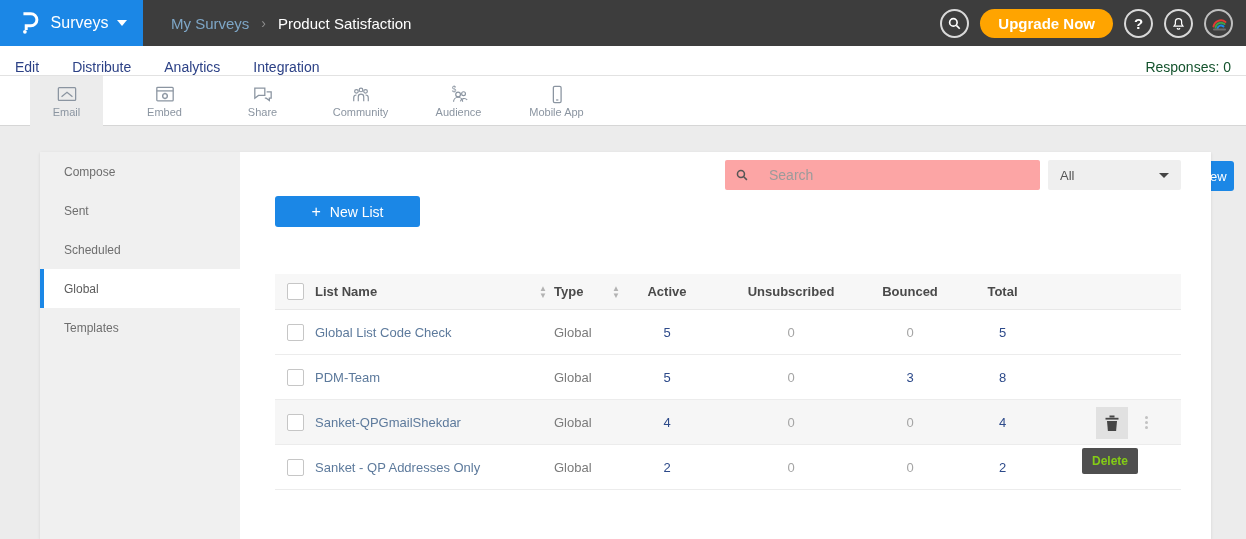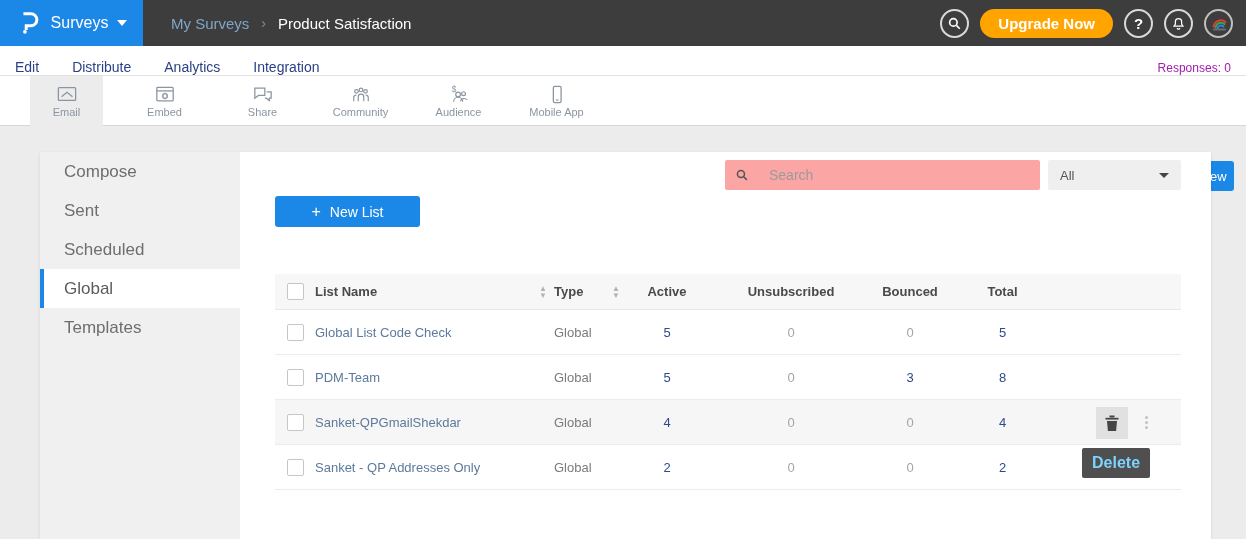--- a/index.html
+++ b/index.html
@@ -20,35 +20,35 @@
   .header-right { margin-left:auto; display:flex; align-items:center; gap:11px; margin-right:13px; }
   .circle-btn { width:29px; height:29px; border:2px solid #d9d9d9; border-radius:50%; display:flex; align-items:center; justify-content:center; color:#fff; cursor:pointer; flex:none; }
   .help-btn { font-size:15px; font-weight:bold; }
   .upgrade-btn { height:29px; padding:0 18px; border-radius:15px; background:#ffa400; color:#fff; font-size:15px; font-weight:bold; display:flex; align-items:center; cursor:pointer; }
   .avatar { width:29px; height:29px; border:2px solid #bfbfbf; border-radius:50%; background:#3d3d3d; display:flex; align-items:center; justify-content:center; overflow:hidden; cursor:pointer; }
   
   .nav-bar { position:absolute; top:46px; left:0; width:1246px; height:30px; background:#fff; border-bottom:1px solid #e2e2e2; display:flex; align-items:flex-end; padding-left:15px; }
   .tab { margin-right:33px; font-size:14px; color:#2c4186; cursor:pointer; }
   .tab .lbl { padding-bottom:2px; border-bottom:2px solid transparent; }
   .tab.active .lbl { border-bottom-color:#1b87e6; }
-  .responses { margin-left:auto; margin-right:15px; font-size:12px; color:#a21caf;margin-top:15px; }
+  .responses { margin-left:auto; margin-right:15px; font-size:14px; color:#14532d;margin-top:15px; }
   
   .toolbar { position:absolute; top:76px; left:0; width:1246px; height:50px; background:#fff; border-bottom:1px solid #d6d6d6; }
   .channels { position:absolute; left:30px; top:0; display:flex; gap:25px; height:50px; }
   .channel { width:73px; height:50px; display:flex; flex-direction:column; align-items:center; justify-content:center; gap:1px; color:#8b95a1; font-size:11px; cursor:pointer; }
   .channel.active { background:#ececec; }
   .channel svg { display:block; }
   .url-box { position:absolute; left:862px; top:85px; width:278px; height:30px; border:1px solid #c9c9c9; border-radius:3px; background:#fff; display:flex; overflow:hidden; }
   .url-text { flex:1; border:none; outline:none; padding:0 8px; font-size:13px; color:#555; font-family:"Liberation Sans",sans-serif; background:transparent; min-width:0; }
   .url-edit { width:34px; background:#e9e9e9; border-left:1px solid #cecece; display:flex; align-items:center; justify-content:center; cursor:pointer; }
   .preview-btn { position:absolute; left:1150px; top:85px; width:84px; height:30px; background:#1b87e6; border-radius:3px; color:#fff; font-size:13px; display:flex; align-items:center; justify-content:center; gap:7px; cursor:pointer; }
   
   .card { position:absolute; left:40px; top:152px; width:1171px; height:387px; background:#fff; box-shadow:0 1px 3px rgba(0,0,0,0.10); display:flex; }
   .side-nav { width:200px; background:#f0f0f0; flex:none; }
-  .side-item { height:39px; display:flex; align-items:center; padding-left:20px; font-size:17px; color:#6e6e6e; border-left:4px solid transparent; cursor:pointer; }
+  .side-item { height:39px; display:flex; align-items:center; padding-left:20px; font-size:12px; color:#6e6e6e; border-left:4px solid transparent; cursor:pointer; }
   .side-item.active { background:#fff; border-left-color:#1b87e6; color:#5c5c5c; }
   .main { position:relative; flex:1; }
   
   .search-box { position:absolute; left:485px; top:8px; width:315px; height:30px; background:#fca5a5; border-radius:2px; display:flex; align-items:center; padding:0 10px; gap:18px; }
   .search-box input { flex:1; border:none; outline:none; background:transparent; font-size:14px; color:#555; font-family:"Liberation Sans",sans-serif; }
   .search-box input::placeholder { color:#9b9b9b; }
   .filter-select { position:absolute; left:808px; top:8px; width:133px; height:30px; background:#efefef; border-radius:2px; display:flex; align-items:center; padding:0 12px; font-size:13px; color:#555; cursor:pointer; }
   .filter-caret { margin-left:auto; width:0; height:0; border-left:5px solid transparent; border-right:5px solid transparent; border-top:5px solid #444; }
   
   .new-list-btn { position:absolute; left:35px; top:44px; width:145px; height:31px; background:#1b87e6; border-radius:3px; color:#fff; font-size:14px; display:flex; align-items:center; justify-content:center; gap:9px; cursor:pointer; }
@@ -65,21 +65,21 @@
   .th.center, .td.num { text-align:center; }
   .sort-stack { display:flex; flex-direction:column; align-items:center; gap:0; color:#b3b3b3; font-size:8px; line-height:7px; cursor:pointer; }
   .name-cell { color:#5d7a9c; cursor:pointer; }
   .type-cell { color:#7a7a7a; }
   .num-pos { color:#2d4a8a; cursor:pointer; }
   .num-zero { color:#a5a5a5; }
   .actions-cell { position:relative; height:45px; display:flex; align-items:center; padding-left:36px; gap:17px; }
   .trash-btn { width:32px; height:32px; background:#e1e1e1; display:flex; align-items:center; justify-content:center; cursor:pointer; flex:none; }
   .kebab { color:#c2c2c2; font-size:15px; letter-spacing:0; line-height:5px; display:flex; flex-direction:column; gap:2px; cursor:pointer; }
   .kebab i { width:3px; height:3px; border-radius:50%; background:#c2c2c2; display:block; }
-  .tooltip { position:absolute; left:22px; top:48px; background:#4f4f4f; color:#7dd3fc; font-size:16px; font-weight:bold; padding:6px 10px; border-radius:2px; white-space:nowrap; z-index:6; }
+  .tooltip { position:absolute; left:22px; top:48px; background:#4f4f4f; color:#84cc16; font-size:12px; font-weight:bold; padding:6px 10px; border-radius:2px; white-space:nowrap; z-index:6; }
 </style>
 </head>
 <body>
 
 <div class="app-header">
   <div class="logo-box">
     <svg width="26" height="28" viewBox="0 0 28 30">
       <path d="M8 5 h8 a6.5 6.5 0 0 1 0 13 h-5 v4.5" fill="none" stroke="#ffffff" stroke-width="3.2"></path>
       <circle cx="9.6" cy="24.5" r="2" fill="#ffffff"></circle>
     </svg>

